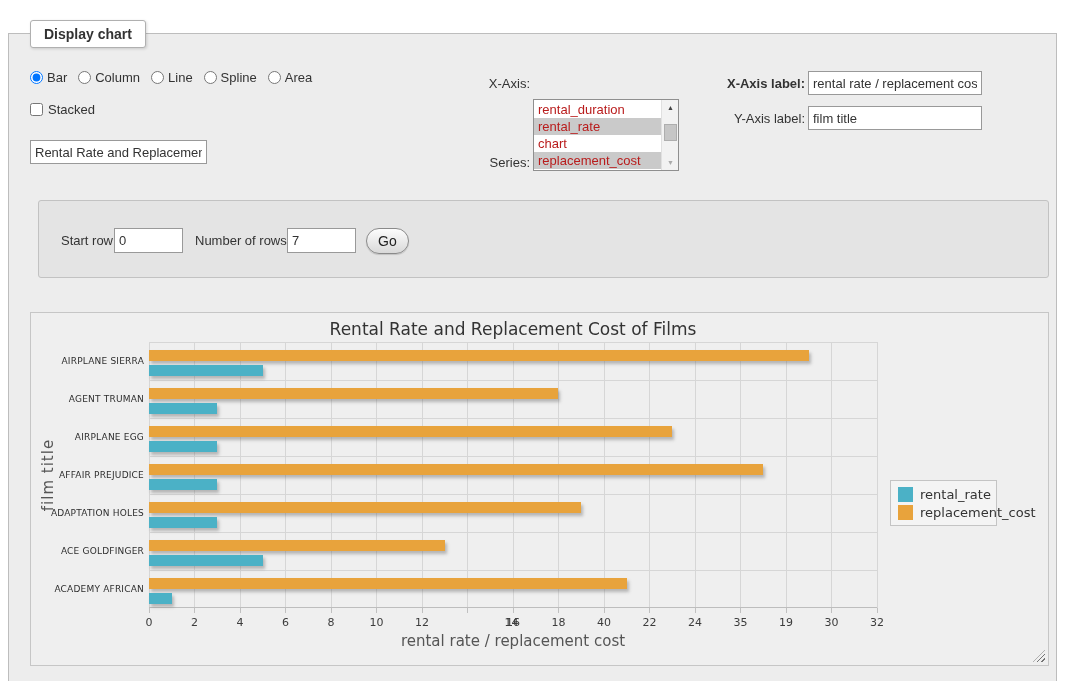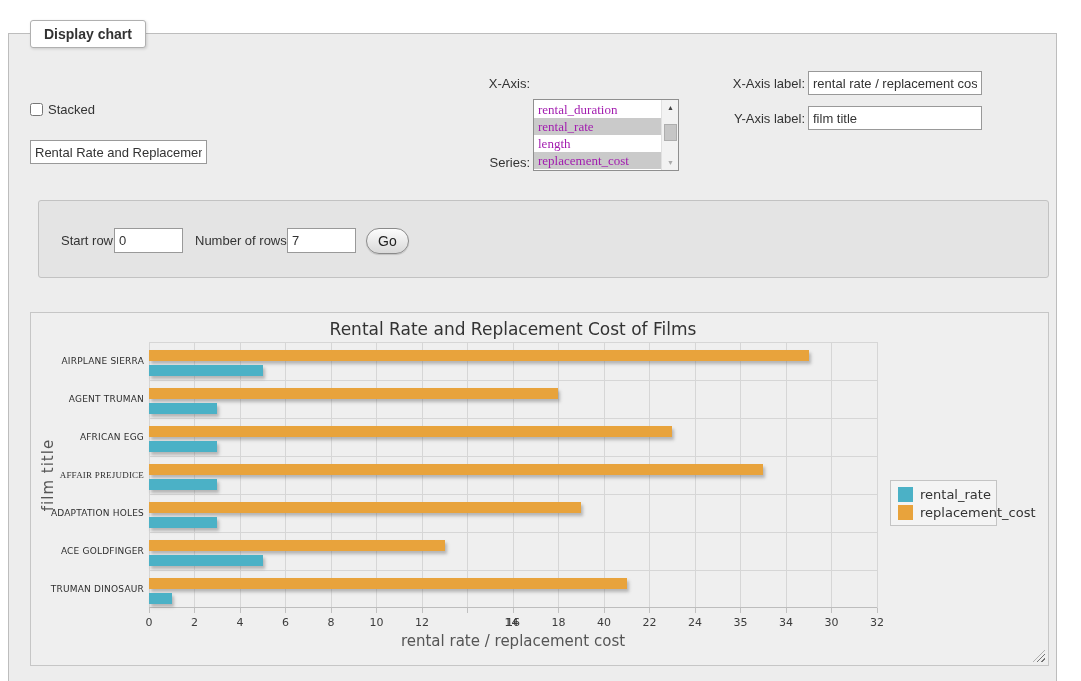--- a/index.html
+++ b/index.html
@@ -30,32 +30,32 @@
   .x-axis-lbl   { left:440px; top:42px; width:81px; }
   .series-lbl   { left:440px; top:121px; width:81px; }
   .fake-select { position:absolute; left:524px; top:37px; width:151px; height:26px;
                  background:#fff; border:1px solid #8f8f8f; }
   .fake-select .val { position:absolute; left:6px; top:0; line-height:24px; font-size:13px; }
   .fake-select .arrow { position:absolute; right:8px; top:8px; font-size:9px; color:#222; line-height:9px; }
 
   .multi { position:absolute; left:524px; top:65px; width:146px; height:72px;
            background:#fff; border:1px solid #8f8f8f; overflow:hidden; }
   .multi .opts { position:absolute; left:0; top:1px; right:17px; }
-  .multi .opt { height:17px; line-height:17px; padding-left:4px; font-size:13px; color:#a21caf;
-                white-space:nowrap; overflow:hidden;font-family:Liberation Serif, serif; }
+  .multi .opt { height:17px; line-height:17px; padding-left:4px; font-size:13px; color:#b91c1c;
+                white-space:nowrap; overflow:hidden; }
   .multi .opt.sel { background:#cacaca; }
   .sbar { position:absolute; right:0; top:0; bottom:0; width:17px; background:#f2f2f2; border-left:1px solid #e0e0e0; }
   .sbar .btn { position:absolute; left:0; width:17px; height:15px; background:#f2f2f2;
                text-align:center; font-size:7px; line-height:15px; }
   .sbar .up { top:0; color:#444; }
   .sbar .down { bottom:0; color:#aaa; }
   .sbar .thumb { position:absolute; left:2px; top:24px; width:13px; height:17px;
                  background:#c6c6c6; border:1px solid #aeaeae; }
 
-  .xlab-lbl { left:690px; top:42px; width:106px; }
+  .xlab-lbl { left:690px; top:42px; width:106px;font-weight:bold; }
   .ylab-lbl { left:690px; top:77px; width:106px; }
   .xlab-input { position:absolute; left:799px; top:37px; width:174px; }
   .ylab-input { position:absolute; left:799px; top:72px; width:174px; }
 
   
   .rows-panel { position:absolute; left:29px; top:166px; width:1011px; height:78px;
                 background:#e4e4e4; border:1px solid #c2c2c2; border-radius:3px; }
   .rows-panel .lbl1 { position:absolute; left:22px; top:32px; }
   .rows-panel .in1  { position:absolute; left:75px; top:27px; width:69px; height:25px; }
   .rows-panel .lbl2 { position:absolute; left:156px; top:32px; }
@@ -96,36 +96,58 @@
                  background:repeating-linear-gradient(135deg, transparent 0 2px, #555 2px 3px);
                  clip-path:polygon(100% 0, 100% 100%, 0 100%); opacity:.8; cursor:nwse-resize; }
 </style>
 </head>
 <body>
 
 <div id="page">
   <div class="panel">
     <div class="panel-legend">Display chart</div>
 
+    <div class="type-group">
+        <label class="radio-item">
+          <input type="radio" name="charttype" checked="" style="">
+          <span>Bar</span>
+        </label>
+        <label class="radio-item">
+          <input type="radio" name="charttype" style="">
+          <span>Column</span>
+        </label>
+        <label class="radio-item">
+          <input type="radio" name="charttype" style="">
+          <span>Line</span>
+        </label>
+        <label class="radio-item">
+          <input type="radio" name="charttype" style="">
+          <span>Spline</span>
+        </label>
+        <label class="radio-item">
+          <input type="radio" name="charttype" style="">
+          <span>Area</span>
+        </label>
+      </div>
 
     <label class="stacked-row">
       <input type="checkbox" style="">
       <span>Stacked</span>
     </label>
 
     <input class="txt title-input" value="Rental Rate and Replacement Cost of Films" style="">
 
     <span class="lbl r-align x-axis-lbl">X-Axis:</span>
 
     <span class="lbl r-align series-lbl">Series:</span>
     <div class="multi">
       <div class="opts">
           <div class="opt">rental_duration</div>
           <div class="opt sel">rental_rate</div>
-          <div class="opt">length</div>
+          <div class="opt">chart</div>
           <div class="opt sel">replacement_cost</div>
         </div>
       <div class="sbar">
         <div class="btn up">▲</div>
         <div class="thumb"></div>
         <div class="btn down">▼</div>
       </div>
     </div>
 
     <span class="lbl r-align xlab-lbl">X-Axis label:</span>
@@ -181,25 +203,25 @@
           <div class="bar" style="top: 160px; width: 432px; background: rgb(232, 163, 60);"></div>
           <div class="bar" style="top: 175px; width: 68px; background: rgb(75, 177, 198);"></div>
           <div class="bar" style="top: 198px; width: 296px; background: rgb(232, 163, 60);"></div>
           <div class="bar" style="top: 213px; width: 114px; background: rgb(75, 177, 198);"></div>
           <div class="bar" style="top: 236px; width: 478px; background: rgb(232, 163, 60);"></div>
           <div class="bar" style="top: 251px; width: 23px; background: rgb(75, 177, 198);"></div>
         </div>
       <div class="cat-labels" id="cat-labels">
           <div class="cat-label" style="top: 14px;">AIRPLANE SIERRA</div>
           <div class="cat-label" style="top: 52px;">AGENT TRUMAN</div>
-          <div class="cat-label" style="top: 90px;">AFRICAN EGG</div>
-          <div class="cat-label" style="top: 128px; font-family: Liberation Serif, serif;">AFFAIR PREJUDICE</div>
+          <div class="cat-label" style="top: 90px;">AIRPLANE EGG</div>
+          <div class="cat-label" style="top: 128px;">AFFAIR PREJUDICE</div>
           <div class="cat-label" style="top: 166px;">ADAPTATION HOLES</div>
           <div class="cat-label" style="top: 204px;">ACE GOLDFINGER</div>
-          <div class="cat-label" style="top: 242px;">TRUMAN DINOSAUR</div>
+          <div class="cat-label" style="top: 242px;">ACADEMY AFRICAN</div>
         </div>
       <div class="x-ticks" id="x-ticks">
           <div class="x-tickmark" style="left: -0.5px;"></div>
           <div class="x-ticklabel" style="left: 0px;">0</div>
           <div class="x-tickmark" style="left: 45px;"></div>
           <div class="x-ticklabel" style="left: 45.5px;">2</div>
           <div class="x-tickmark" style="left: 90.5px;"></div>
           <div class="x-ticklabel" style="left: 91px;">4</div>
           <div class="x-tickmark" style="left: 136px;"></div>
           <div class="x-ticklabel" style="left: 136.5px;">6</div>
@@ -217,21 +239,21 @@
           <div class="x-ticklabel" style="left: 409.5px;">18</div>
           <div class="x-tickmark" style="left: 454.5px;"></div>
           <div class="x-ticklabel" style="left: 455px;">40</div>
           <div class="x-tickmark" style="left: 500px;"></div>
           <div class="x-ticklabel" style="left: 500.5px;">22</div>
           <div class="x-tickmark" style="left: 545.5px;"></div>
           <div class="x-ticklabel" style="left: 546px;">24</div>
           <div class="x-tickmark" style="left: 591px;"></div>
           <div class="x-ticklabel" style="left: 591.5px;">35</div>
           <div class="x-tickmark" style="left: 636.5px;"></div>
-          <div class="x-ticklabel" style="left: 637px;">34</div>
+          <div class="x-ticklabel" style="left: 637px;">19</div>
           <div class="x-tickmark" style="left: 682px;"></div>
           <div class="x-ticklabel" style="left: 682.5px;">30</div>
           <div class="x-tickmark" style="left: 727.5px;"></div>
           <div class="x-ticklabel" style="left: 728px;">32</div>
         </div>
       <div class="x-axis-title">rental rate / replacement cost</div>
       <div class="chart-legend" id="chart-legend">
           <div class="legend-item">
             <div class="legend-swatch" style="background: rgb(75, 177, 198);"></div>
             <div class="legend-label">rental_rate</div>

